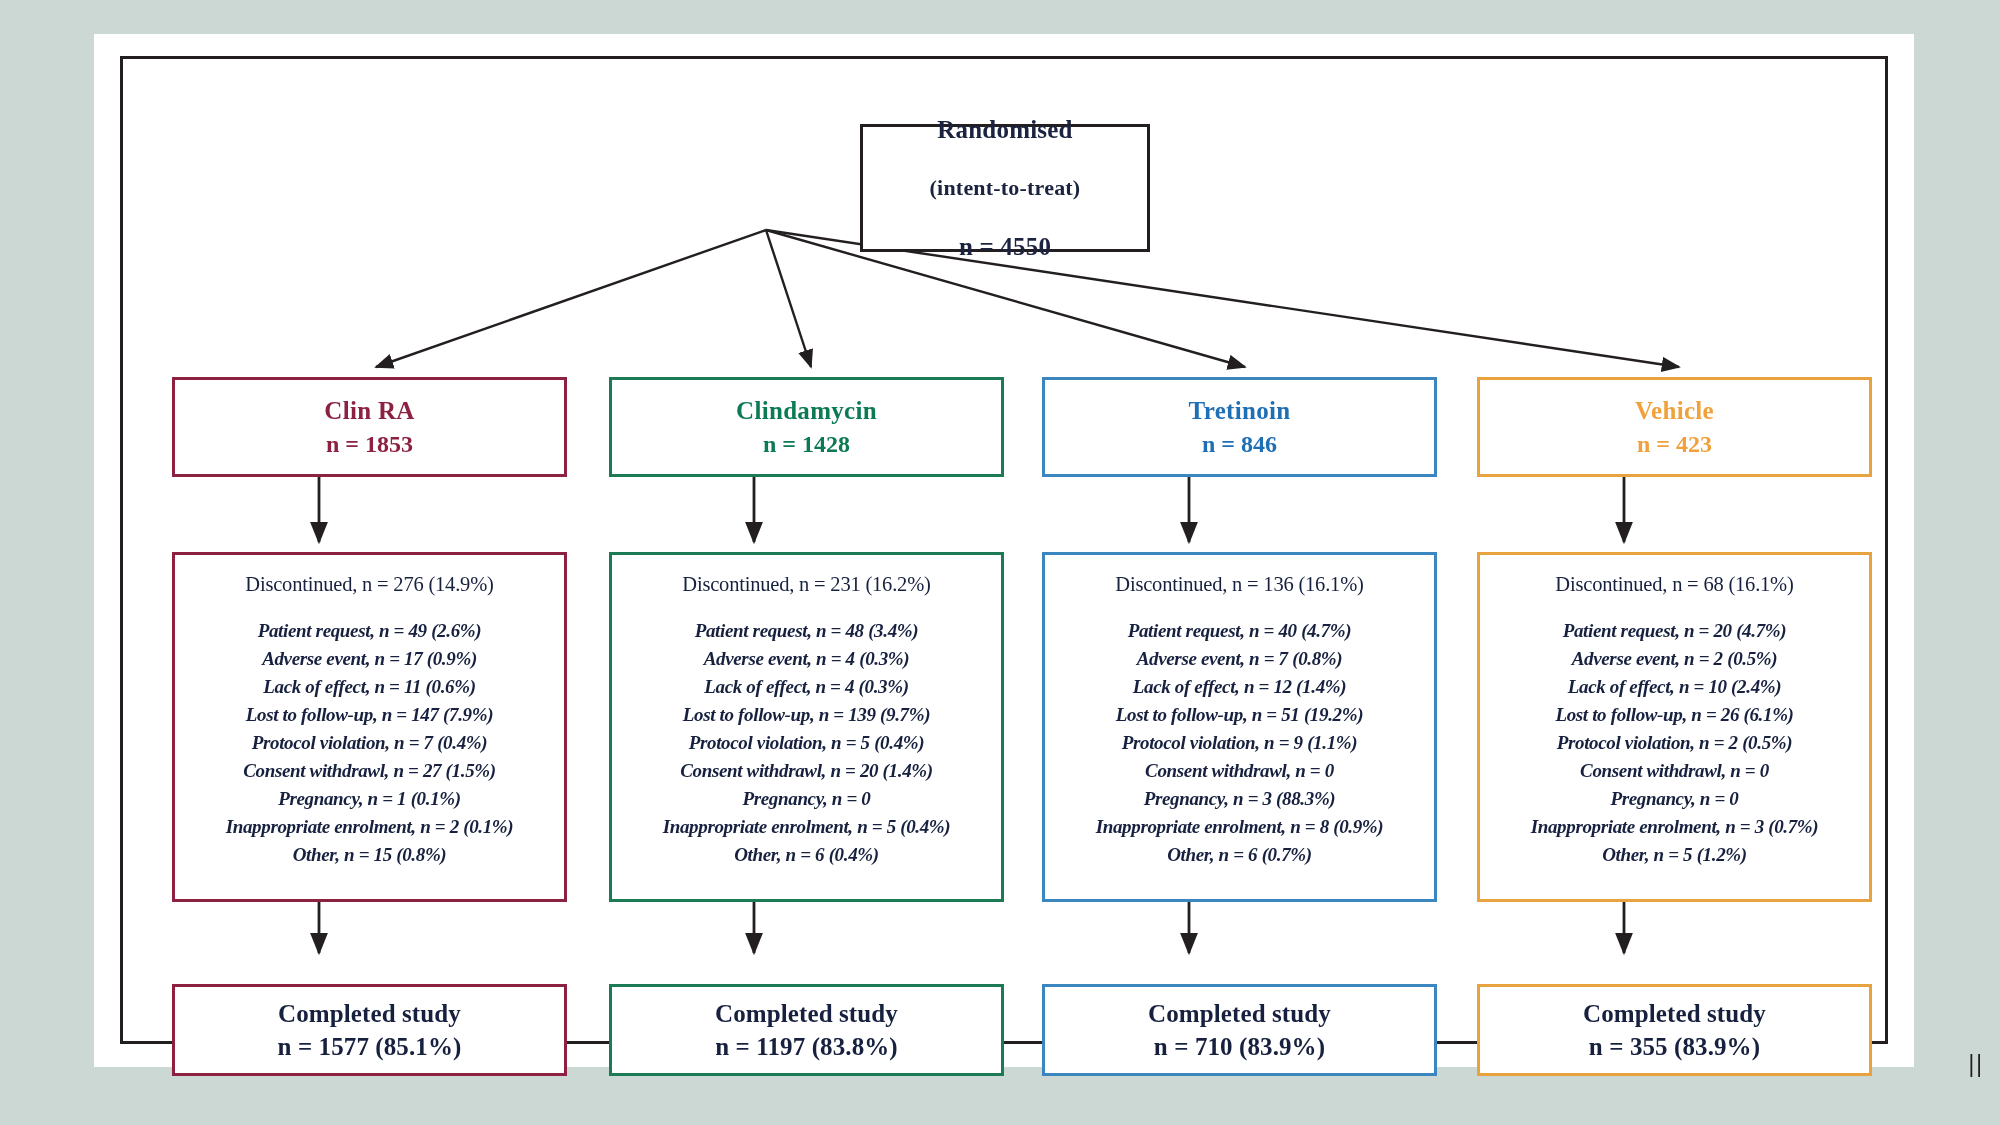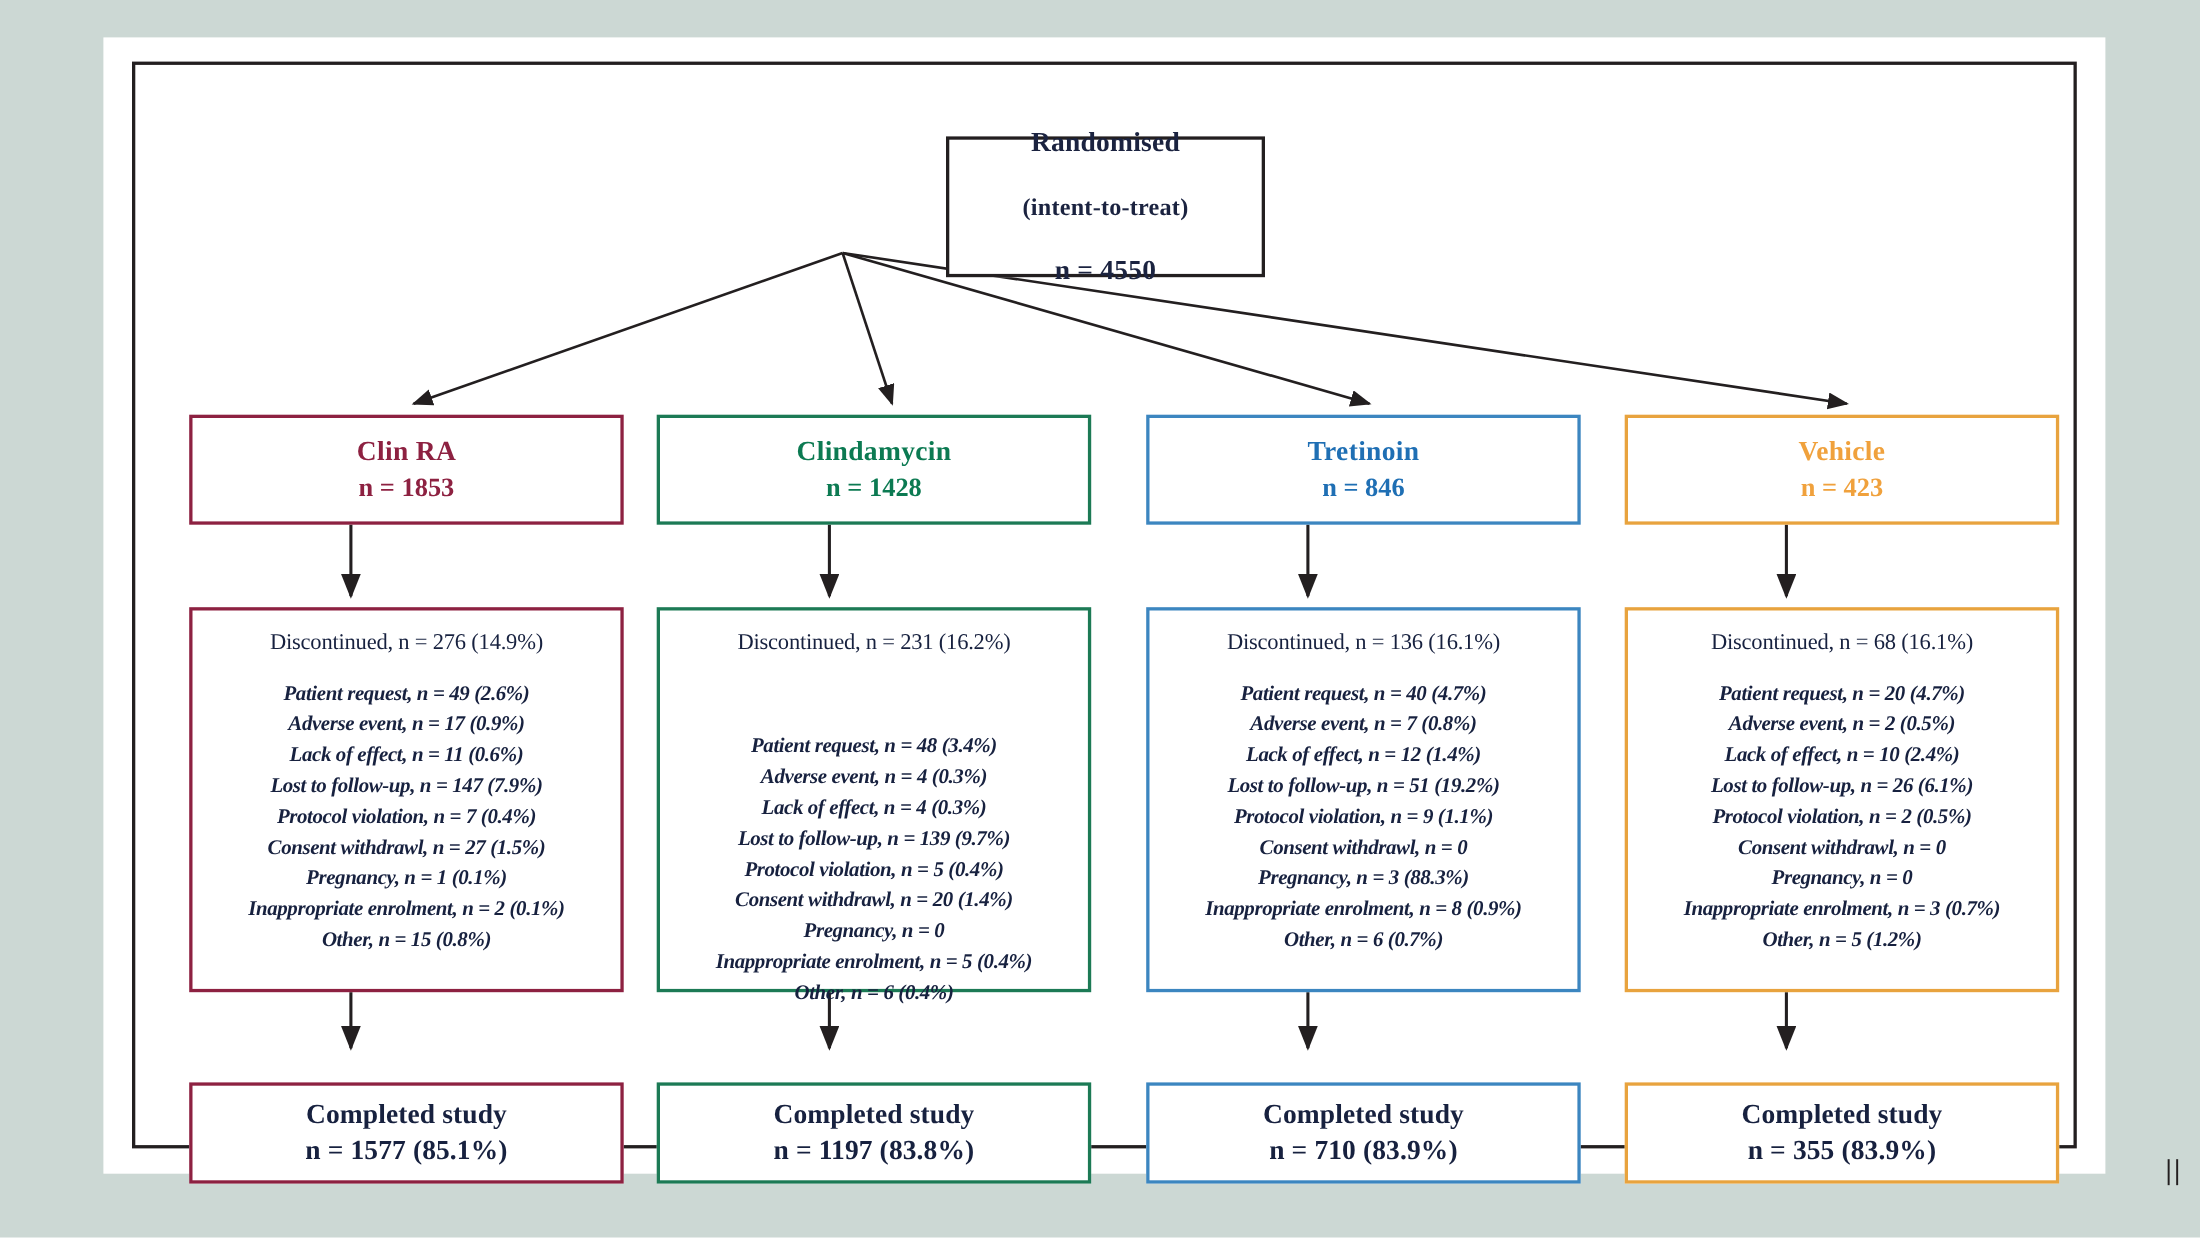--- a/index.html
+++ b/index.html
@@ -143,21 +143,21 @@
   }
   .comp-box .cl {
     font-weight: 700;
     font-size: 25px;
     line-height: 1.33;
     letter-spacing: .1px;
   }
 
   
   .col-0 { left: 49px; }
-  .col-1 { left: 474px; }
+  .col-1 { left: 486px; }
   .col-2 { left: 919px; }
   .col-3 { left: 1354px; }
 
   
   #connectors {
     position: absolute;
     left: 0;
     top: 0;
     width: 1768px;
     height: 988px;
@@ -229,21 +229,21 @@
           <div class="disc-item">Adverse event, n = 17 (0.9%)</div>
           <div class="disc-item">Lack of effect, n = 11 (0.6%)</div>
           <div class="disc-item">Lost to follow-up, n = 147 (7.9%)</div>
           <div class="disc-item">Protocol violation, n = 7 (0.4%)</div>
           <div class="disc-item">Consent withdrawl, n = 27 (1.5%)</div>
           <div class="disc-item">Pregnancy, n = 1 (0.1%)</div>
           <div class="disc-item">Inappropriate enrolment, n = 2 (0.1%)</div>
           <div class="disc-item">Other, n = 15 (0.8%)</div>
         </div>
     </div>
-    <div class="node disc-box col-1" style="border-color: rgb(28, 122, 85); gap: 48px;">
+    <div class="node disc-box col-1" style="border-color: rgb(28, 122, 85);">
       <div class="disc-title">Discontinued, n = 231 (16.2%)</div>
       <div class="disc-list">
           <div class="disc-item">Patient request, n = 48 (3.4%)</div>
           <div class="disc-item">Adverse event, n = 4 (0.3%)</div>
           <div class="disc-item">Lack of effect, n = 4 (0.3%)</div>
           <div class="disc-item">Lost to follow-up, n = 139 (9.7%)</div>
           <div class="disc-item">Protocol violation, n = 5 (0.4%)</div>
           <div class="disc-item">Consent withdrawl, n = 20 (1.4%)</div>
           <div class="disc-item">Pregnancy, n = 0</div>
           <div class="disc-item">Inappropriate enrolment, n = 5 (0.4%)</div>

